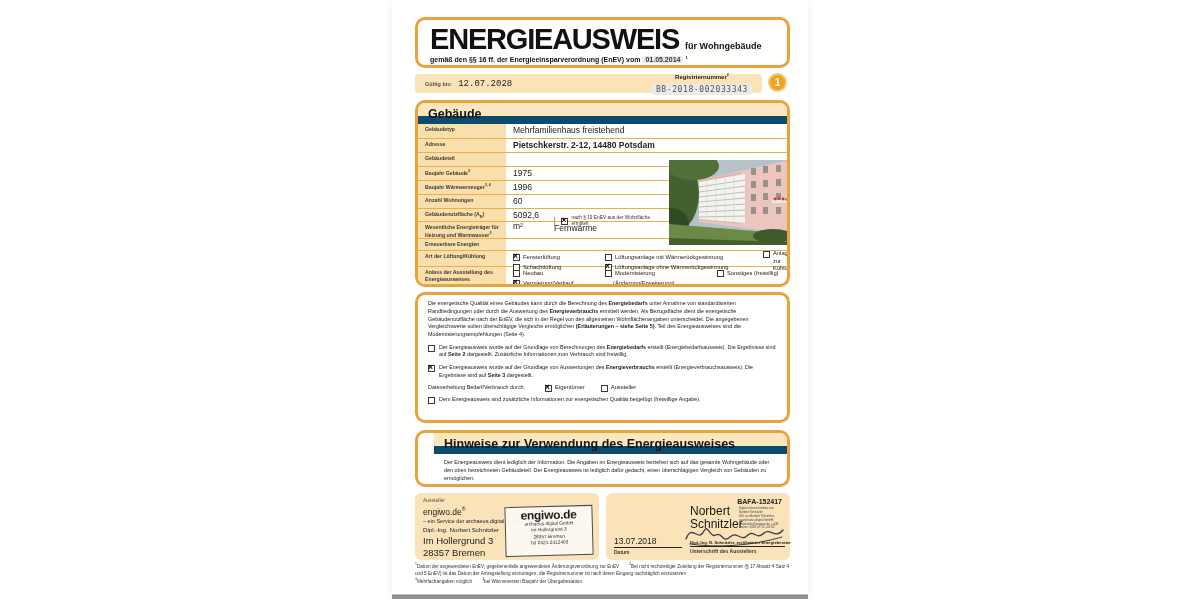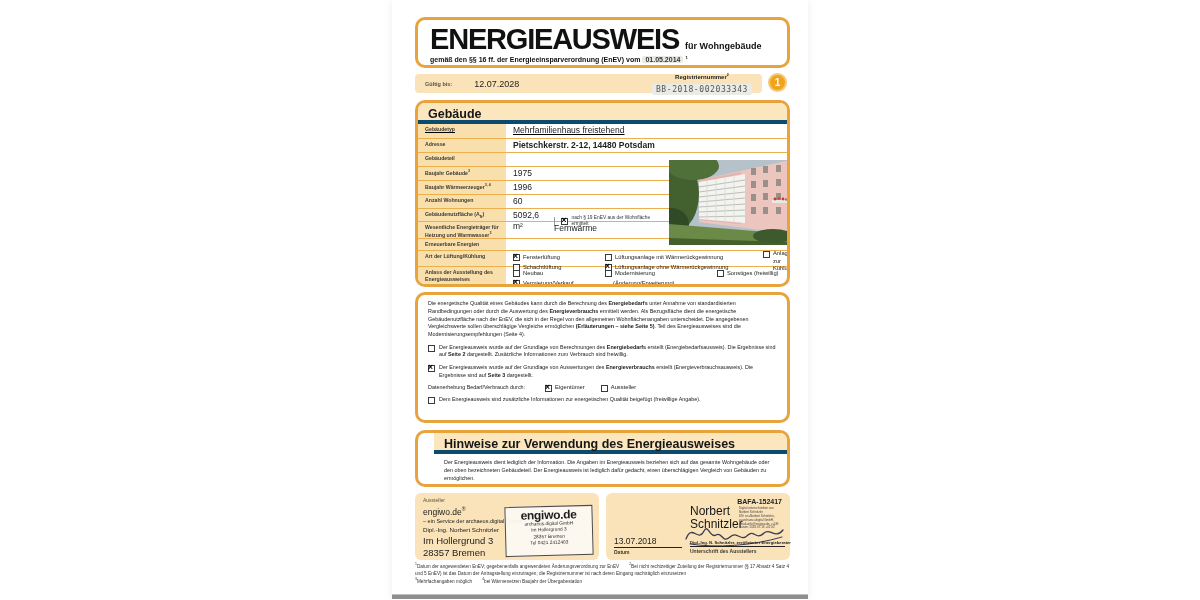--- a/index.html
+++ b/index.html
@@ -11,31 +11,31 @@
   .header-card{top:17px;height:51px;padding:5px 12px 16px;}
   .title-row{display:flex;align-items:baseline;gap:6px;}
   .doc-title{font-size:29px;font-weight:700;letter-spacing:-1.2px;color:#111;line-height:1;}
   .doc-subtitle{font-size:9px;font-weight:700;color:#111;}
   .law-line{margin-top:1px;font-size:7px;font-weight:700;color:#111;}
   .chip{display:inline-block;background:#E9E9E6;border-radius:2px;padding:0 3px;color:#333;}
   sup{font-size:0.6em;}
   
   .valid-band{position:absolute;left:23px;top:74px;width:347px;height:19px;background:#FAE3B8;border-radius:4px;display:flex;align-items:center;padding:0 10px;box-sizing:border-box;}
   .vlabel{font-size:5.5px;font-weight:700;color:#5a5242;}
-  .vdate{font-size:9px;color:#222;margin-left:22px;}
+  .vdate{font-size:9px;color:#222;margin-left:6px;font-family:Liberation Mono, monospace;}
   .reg{margin-left:auto;display:flex;align-items:center;gap:4px;flex-direction:column;}
   .rlabel{font-size:6px;font-weight:700;color:#222;}
   .rchip{font-family:"DejaVu Sans Mono","Liberation Mono",monospace;font-size:8px;letter-spacing:0.6px;color:#555;background:#EAEAE7;border-radius:2px;padding:1px 4px;}
   .page-badge{position:absolute;left:376px;top:73px;width:19px;height:19px;border-radius:50%;background:#F0A41E;border:2px solid #F6C777;box-sizing:border-box;color:#fff;font-size:10px;font-weight:700;display:flex;align-items:center;justify-content:center;}
   
   .geb-card{top:100px;height:187px;padding:0;}
-  .card-title{height:21px;box-sizing:border-box;background:#FBE6BE;border-bottom:4px solid #0c4a6e;padding:4px 10px 0;font-size:12.5px;font-weight:700;color:#161616;}
+  .card-title{height:21px;box-sizing:border-box;background:#FBE6BE;border-bottom:8px solid #0c4a6e;padding:4px 10px 0;font-size:12.5px;font-weight:700;color:#161616;}
   .geb-rows{position:relative;}
   .grow{display:flex;border-top:1px solid #EBAF4E;box-sizing:border-box;}
-  .grow:first-child{border-top:none;text-decoration:underline;}
+  .grow:first-child{border-top:none;}
   .h14{height:14px;} .h13{height:13px;} .h17{height:17px;gap:41px;} .h12{height:12px;} .h16{height:16px;} .h18{height:18px;}
   .lb{width:88px;flex:none;background:#F9DFAC;padding:2px 3px 0 7px;box-sizing:border-box;font-size:5.2px;font-weight:700;color:#3c3830;line-height:1.3;}
   .vl{flex:1;padding:1px 4px 0 7px;font-size:8.5px;color:#222;line-height:1.3;}
   .vl.narrow{margin-right:128px;}
   .bold{font-weight:700;}
   .fnsup{font-size:3.6px;vertical-align:super;}
   .photo{position:absolute;left:251px;top:36px;width:121px;height:85px;display:block;}
   .nfwrap{display:flex;align-items:center;}
   .nfcheck{display:inline-flex;align-items:center;gap:3px;border-left:1px solid #9a9a9a;margin-left:8px;padding-left:6px;font-size:4.8px;color:#333;height:9px;}
   

